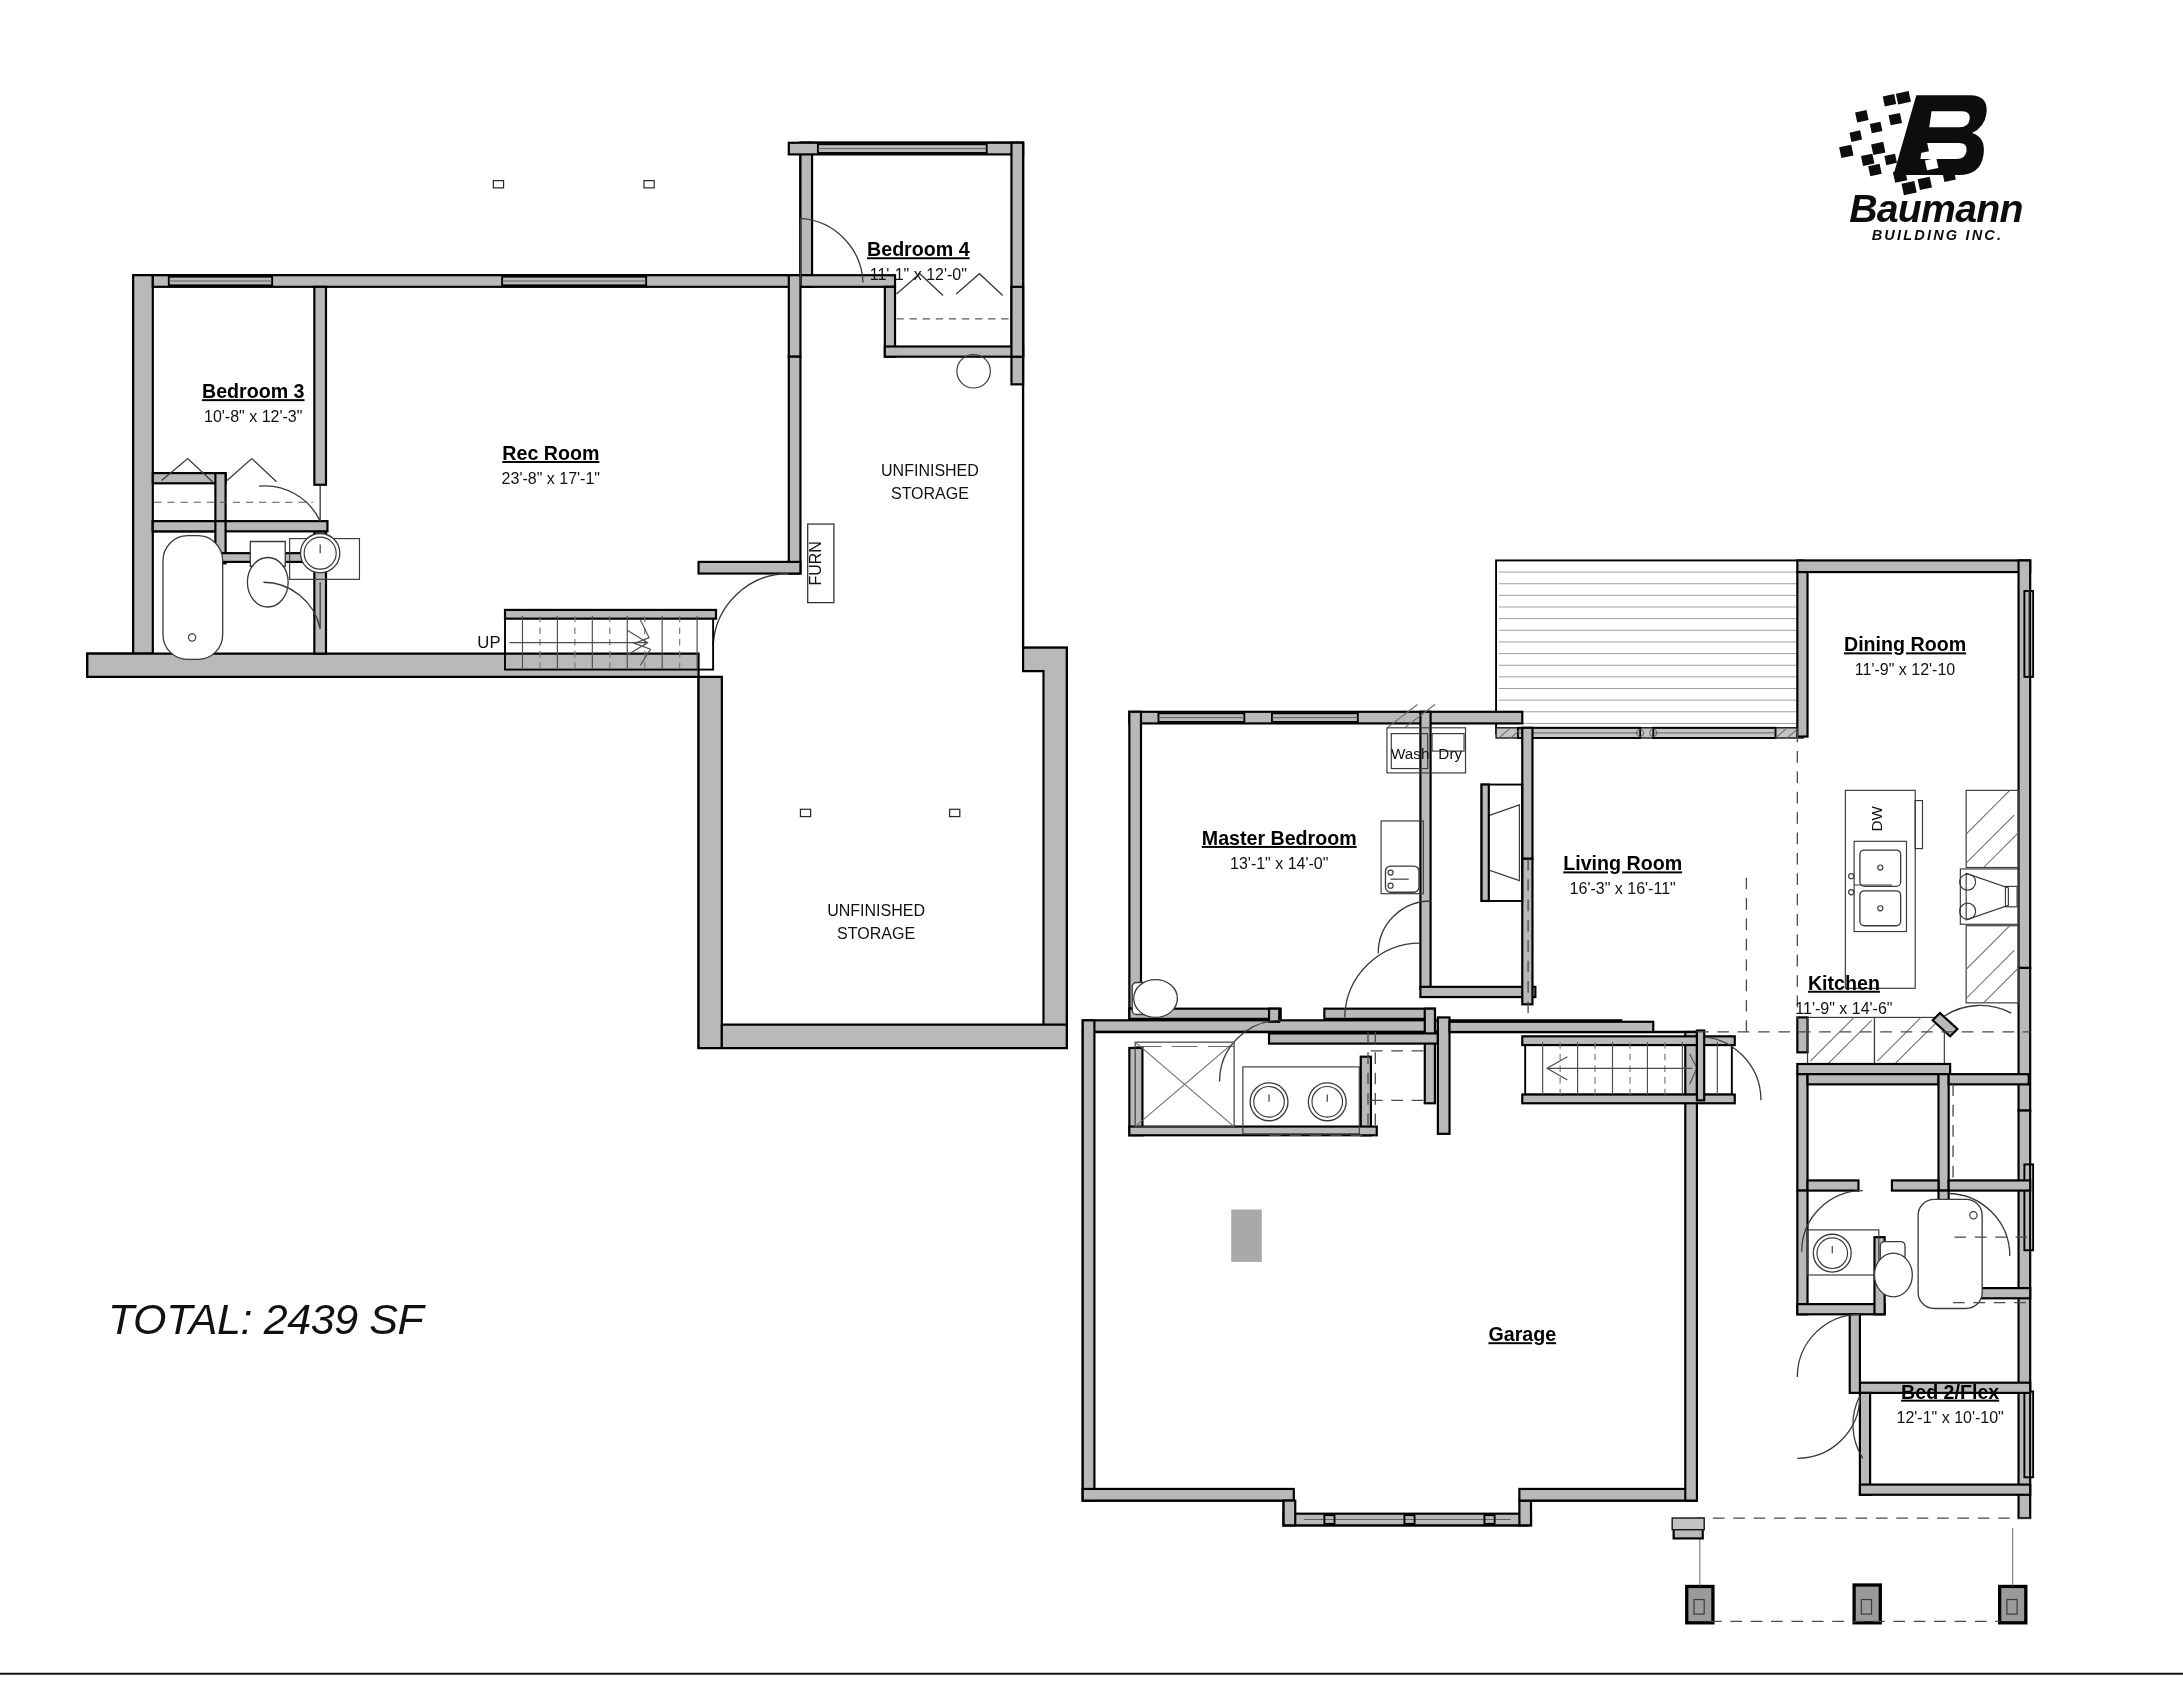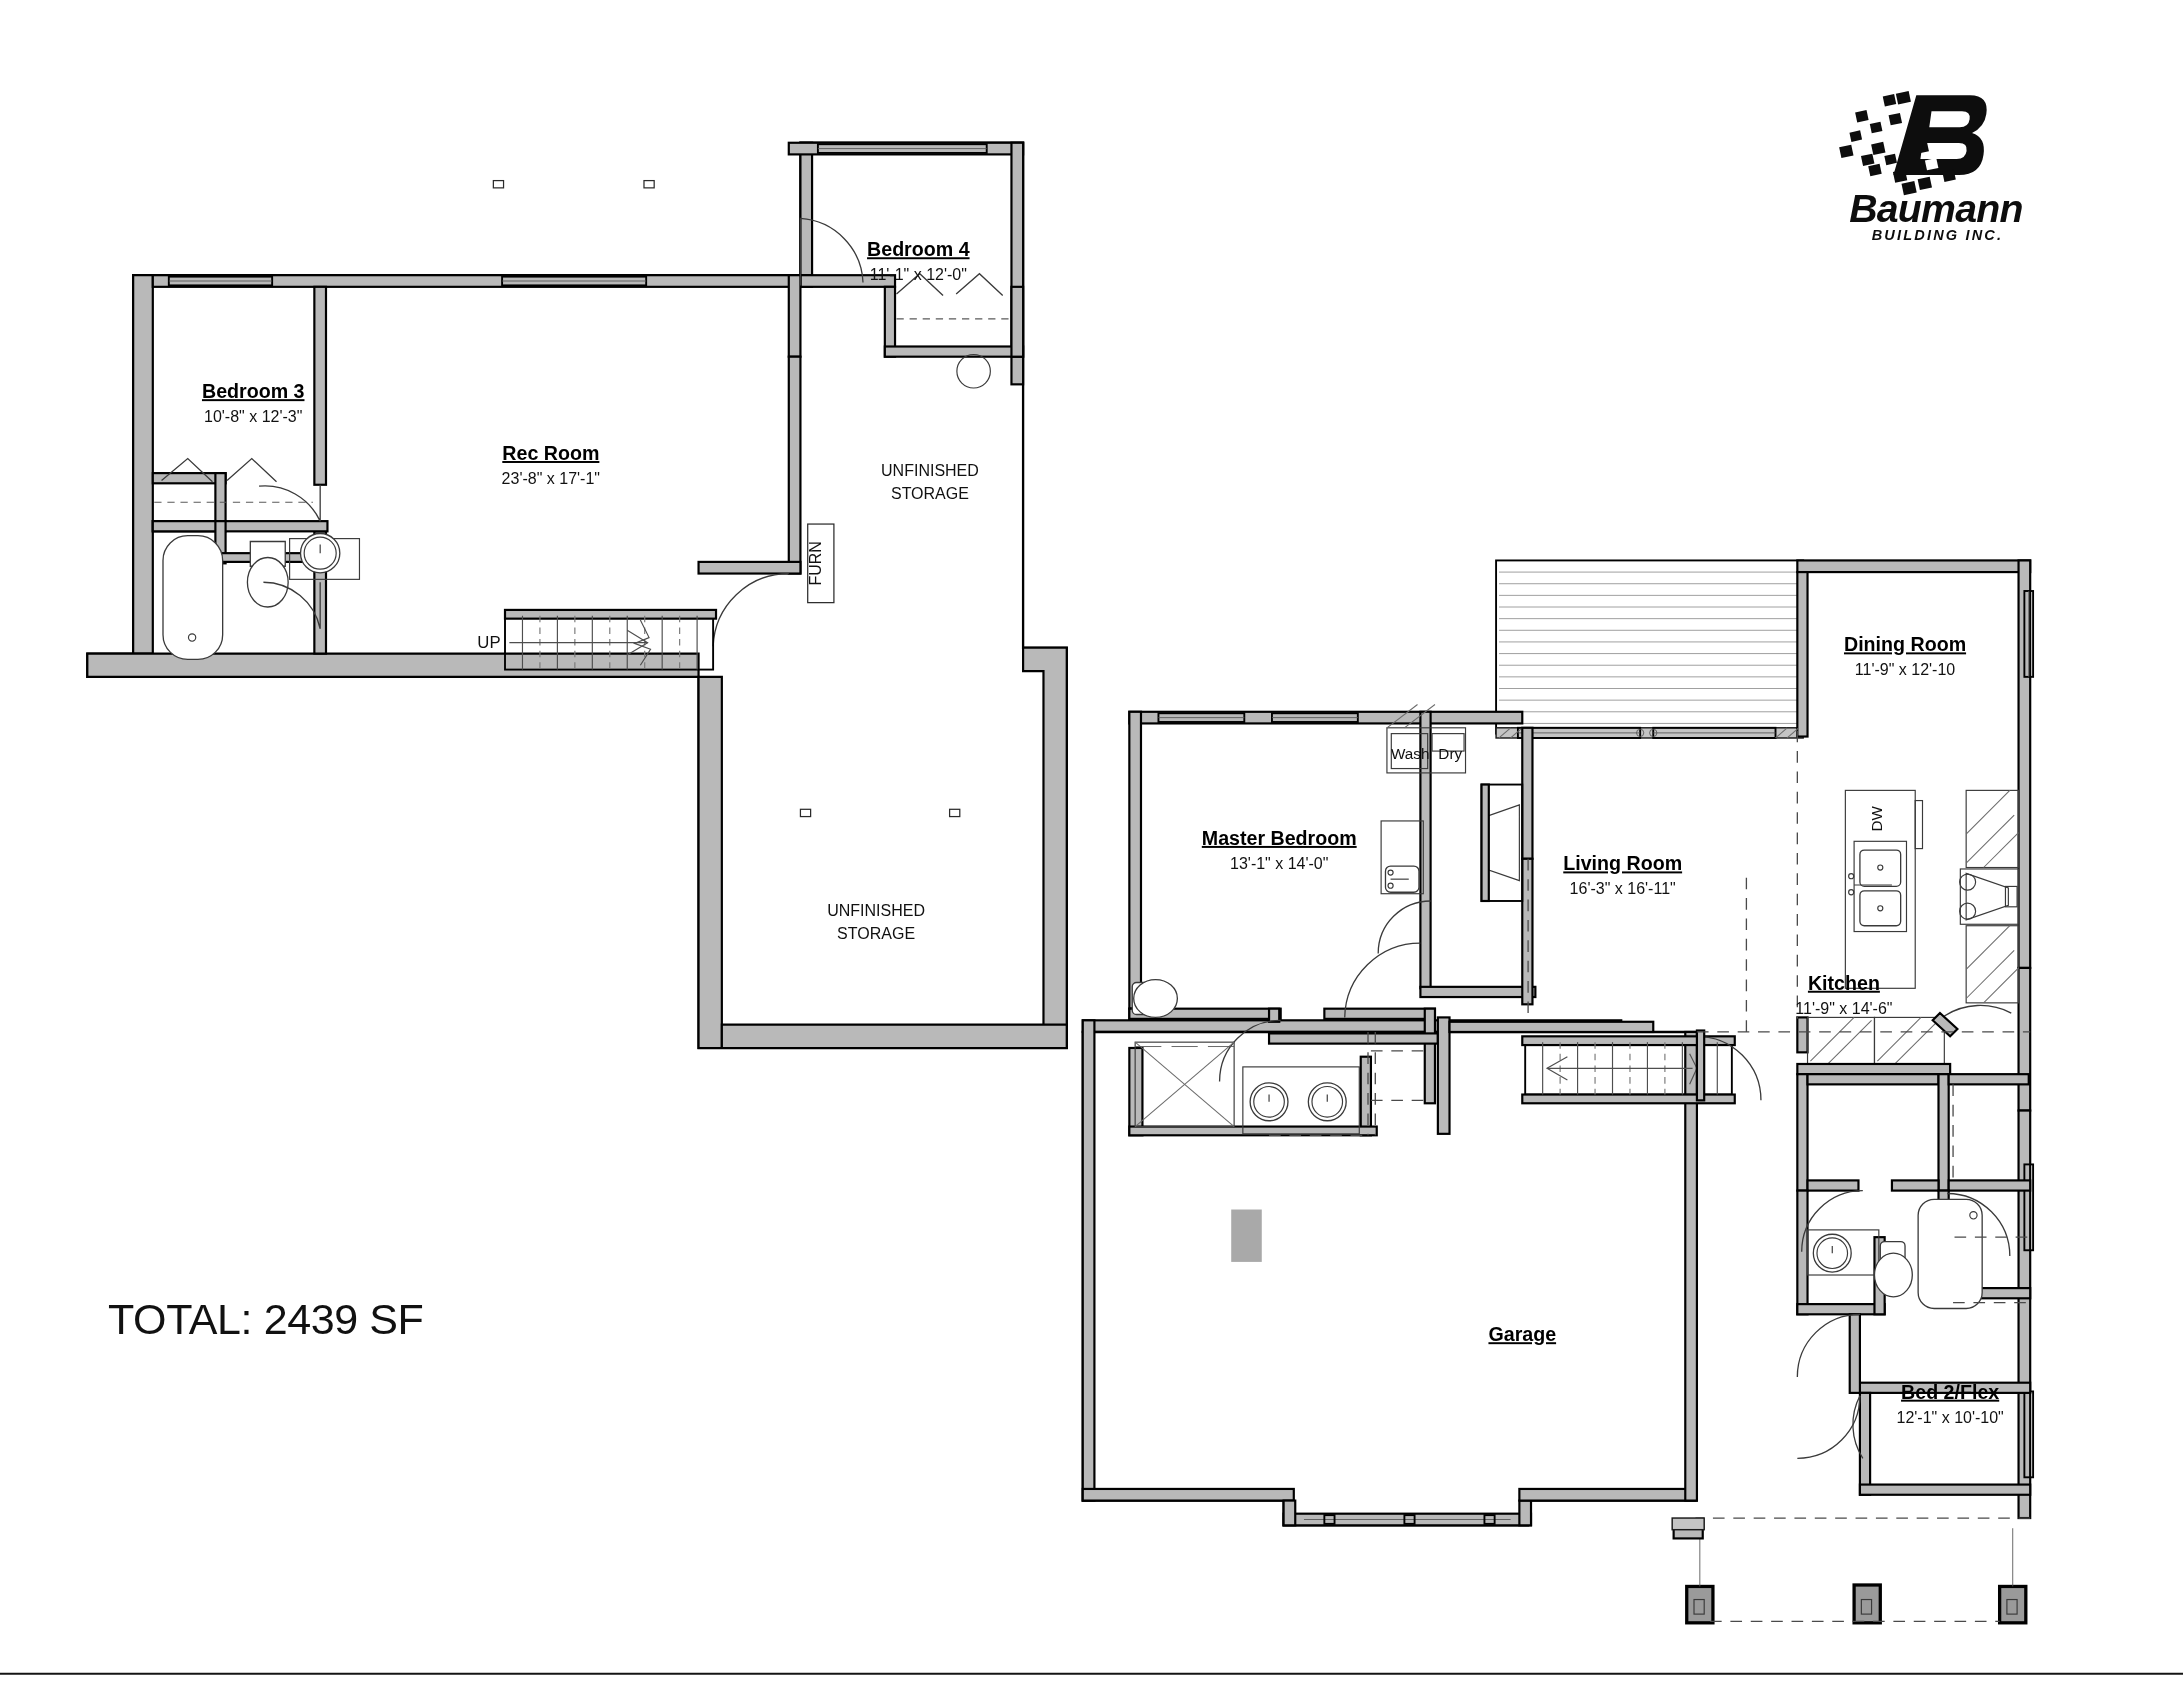--- a/index.html
+++ b/index.html
@@ -89,21 +89,21 @@
     width: 597px;
   }
   #sf-block .sf-line {
     font-family: "Liberation Sans", sans-serif;
     font-size: 43px;
     color: #111111;
     letter-spacing: -0.4px;
     margin: 0 0 33px 0;
     white-space: nowrap;
   }
-  #sf-block .sf-line:last-child { margin-bottom: 4px; }
+  #sf-block .sf-line:last-child { margin-bottom: 4px; font-style: italic; }
 
   
   #logo {
     position: absolute;
     left: 1827px;
     top: 79px;
     width: 218px;
     height: 182px;
   }
   #logo svg { width: 218px; height: 182px; display: block; }

